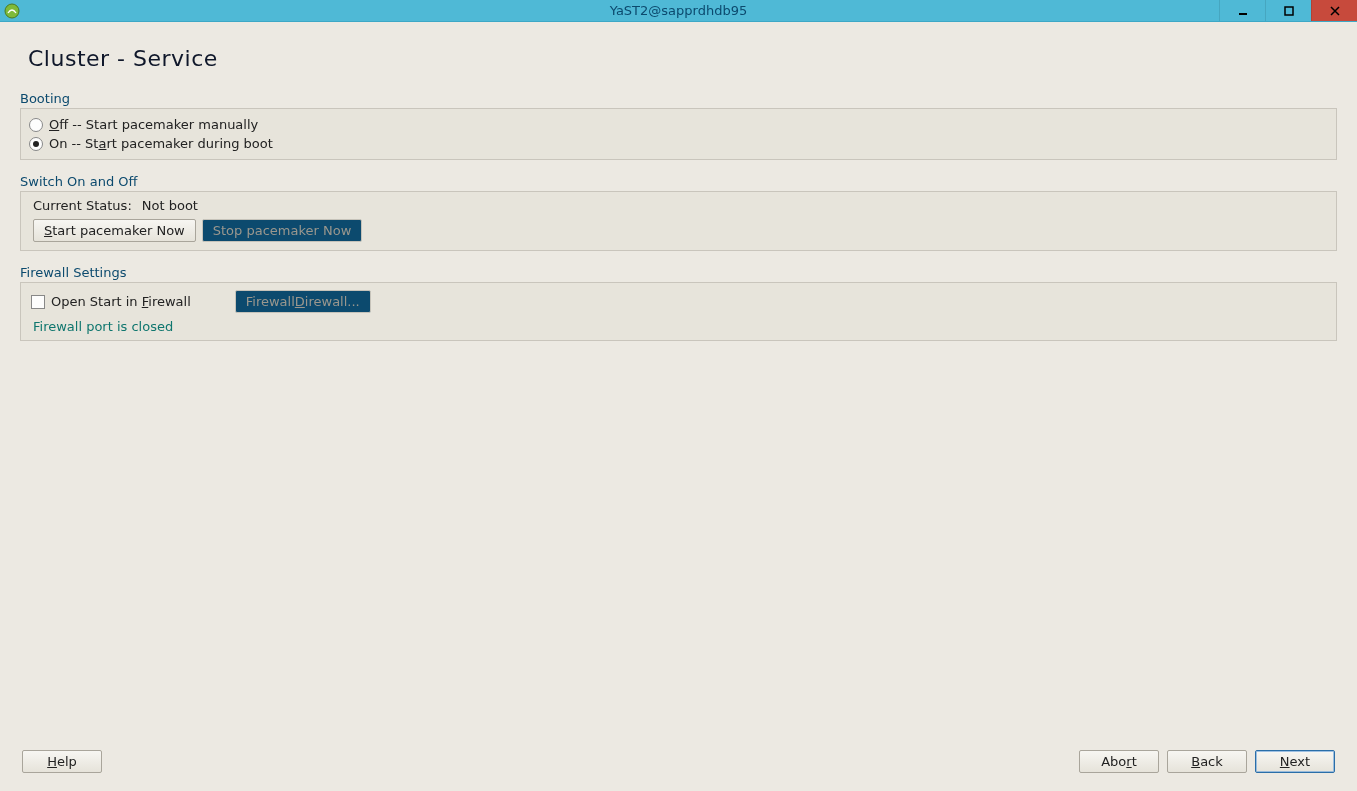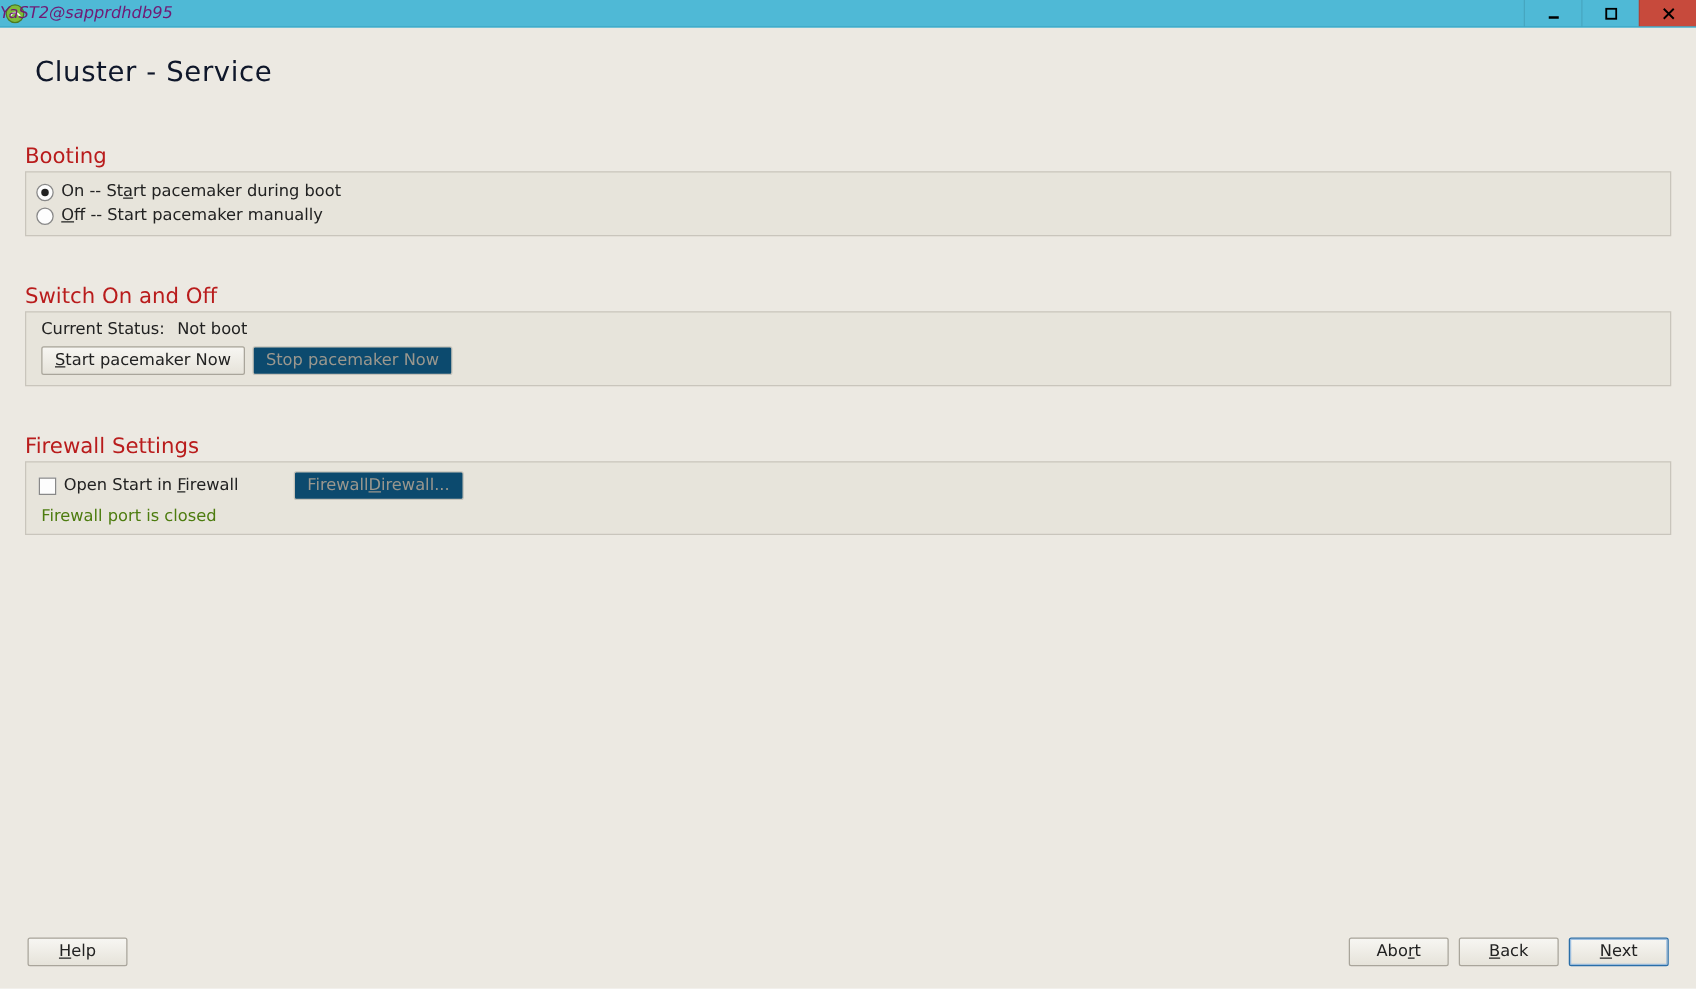--- a/index.html
+++ b/index.html
@@ -21,24 +21,24 @@
     border-bottom: 1px solid #3da8c6;
   }
   .titlebar .app-icon {
     width: 16px; height: 16px;
     margin-left: 4px;
     display: flex; align-items: center; justify-content: center;
   }
   .titlebar .title {
     position: absolute;
     left: 0; right: 0;
-    font-size: 13px;
-    color: #701a75;
+    text-align: center;
+    font-size: 13px;
+    color: #0c4a6e;
     pointer-events: none;
-    font-style: italic;
   }
   .titlebar .win-controls {
     margin-left: auto;
     display: flex;
     height: 100%;
   }
   .titlebar .win-btn {
     width: 46px;
     height: 100%;
     display: flex;
@@ -68,24 +68,24 @@
     position: relative;
   }
   .page-title {
     font-size: 22px;
     font-weight: 400;
     color: #0f172a;
     margin: 6px 0 20px 8px;
     letter-spacing: 0.5px;
   }
   .section-label {
-    font-size: 17px;
-    color: #b91c1c;
+    font-size: 13px;
+    color: #0c4a6e;
     margin-bottom: 2px;
-    margin-top: 24px;
+    margin-top: 0;
   }
   .group-box {
     border: 1px solid #c9c5bc;
     background: #e7e4db;
     padding: 6px 8px;
     margin-bottom: 14px;
   }
   .radio-row, .check-row {
     display: flex;
     align-items: center;
@@ -146,21 +146,21 @@
     padding: 0 0 2px 4px;
   }
   .firewall-row {
     display: flex;
     align-items: center;
     gap: 44px;
     padding: 1px 0 6px 2px;
   }
   .firewall-status {
     padding-left: 4px;
-    color: #4d7c0f;
+    color: #0f766e;
   }
   .spacer { flex: 1; }
   .footer {
     display: flex;
     align-items: center;
     padding: 4px 2px 4px 2px;
     gap: 8px;
   }
   .footer .right { margin-left: auto; display: flex; gap: 8px; }
   .footer .btn, .help-btn { width: 80px; justify-content: center; }
@@ -197,29 +197,29 @@
 </div>
 
 <div class="content">
   <div class="panel">
 
     <div class="page-title">Cluster - Service</div>
 
     <div class="section-label">Booting</div>
     <div class="group-box">
       <div class="radio-row">
+        <span class="radio"></span>
+        <span>
+          <span class="u">O</span><span>ff -- Start pacemaker manually</span>
+        </span>
+      </div>
+      <div class="radio-row">
         <span class="radio checked"></span>
         <span>
           <span>On -- St</span><span class="u">a</span><span>rt pacemaker during boot</span>
-        </span>
-      </div>
-      <div class="radio-row">
-        <span class="radio"></span>
-        <span>
-          <span class="u">O</span><span>ff -- Start pacemaker manually</span>
         </span>
       </div>
     </div>
 
     <div class="section-label">Switch On and Off</div>
     <div class="group-box">
       <div class="status-row">
         <span>Current Status:</span>
         <span>Not boot</span>
       </div>

